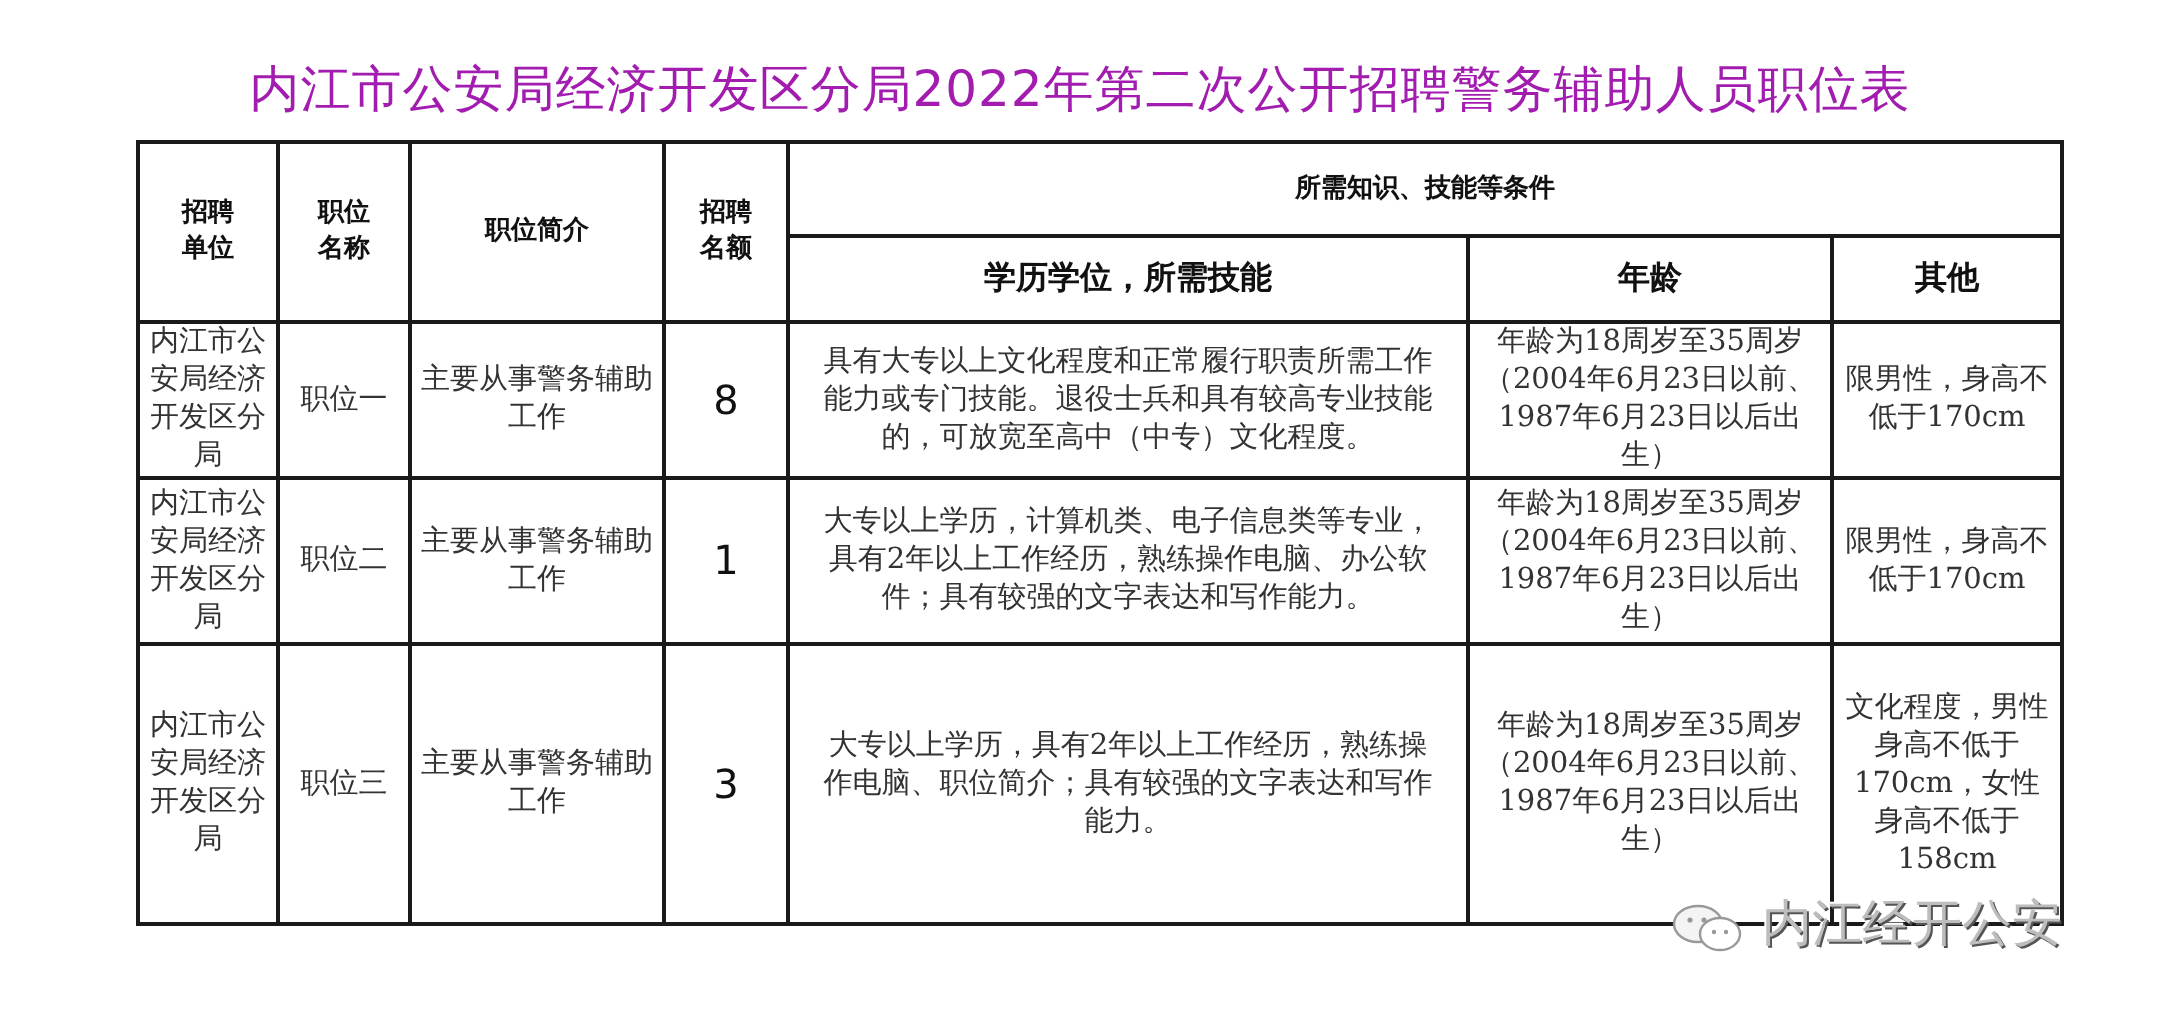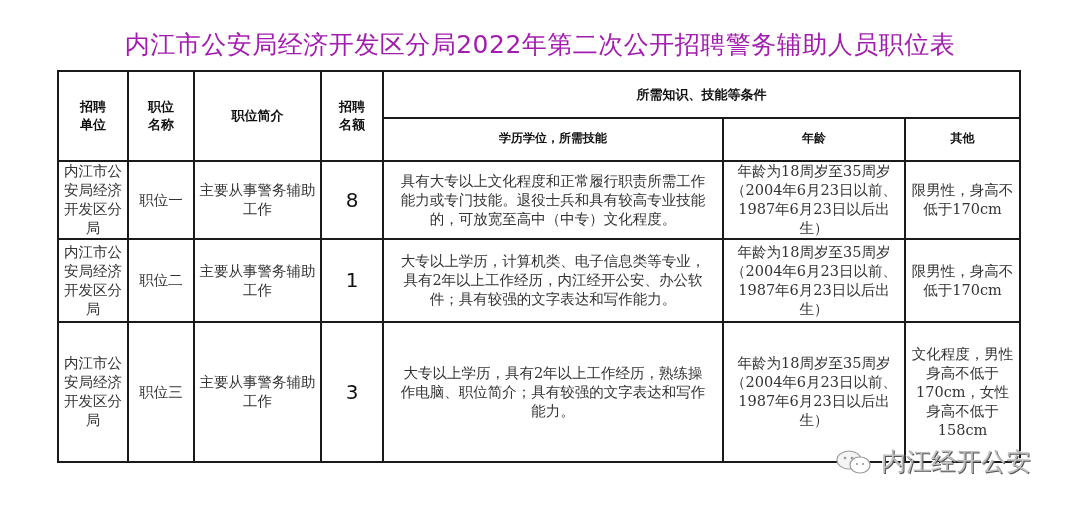--- a/index.html
+++ b/index.html
@@ -1,25 +1,25 @@
 <!DOCTYPE html>
 <html><head>
 <meta charset="utf-8">
 <style>
   html, body { margin:0; padding:0; background:#ffffff; }
   body { width:1080px; height:512px; position:relative; overflow:hidden; font-family:"DejaVu Sans", sans-serif; color:#111; }
   .title { position:absolute; left:0; top:28px; width:1080px; text-align:center; font-size:25px; font-weight:normal; letter-spacing:0.5px; color:#a21caf; }
-  table.jobs { position:absolute; left:57px; top:70px; border-collapse:collapse; table-layout:fixed; }
+  table.jobs { position:absolute; left:68px; top:70px; border-collapse:collapse; table-layout:fixed; }
   table.jobs td { border:2px solid #1a1a1a; text-align:center; vertical-align:middle; padding:0 4px; line-height:19px; font-size:14.5px; color:#333; font-family:"DejaVu Serif", serif; }
   table.jobs td.h { font-family:"DejaVu Sans", sans-serif; font-weight:bold; color:#111; font-size:13px; line-height:18px; }
-  table.jobs td.h2 { font-family:Liberation Mono, monospace; font-weight:bold; color:#111; font-size:12px; }
+  table.jobs td.h2 { font-family:Liberation Sans, sans-serif; font-weight:bold; color:#111; font-size:16px; }
   table.jobs td.num { font-family:"DejaVu Sans", sans-serif; font-size:20px; color:#111; }
   table.jobs td.unit { padding:0 2px; text-align:center;margin-top:32px; }
   table.jobs td.edu { padding:0 16px; }
-  .watermark { position:absolute; left:835px; top:445px; display:flex; align-items:center; gap:6px; color:#bdbdbd; font-size:25px; font-family:"DejaVu Sans", sans-serif; text-shadow: 1px 1px 0 #555, -1px -1px 0 #fff; }
+  .watermark { position:absolute; left:835px; top:445px; display:flex; align-items:flex-end; gap:6px; color:#bdbdbd; font-size:25px; font-family:"DejaVu Sans", sans-serif; text-shadow: 1px 1px 0 #555, -1px -1px 0 #fff; }
   .wm-icon { width:40px; height:28px; position:relative; }
 </style>
 </head>
 <body>
 
 <div class="title">内江市公安局经济开发区分局2022年第二次公开招聘警务辅助人员职位表</div>
 
 <table class="jobs">
   <colgroup>
     <col style="width:70px">
@@ -54,21 +54,21 @@
     <td class="num">8</td>
     <td class="edu">具有大专以上文化程度和正常履行职责所需工作能力或专门技能。退役士兵和具有较高专业技能的，可放宽至高中（中专）文化程度。</td>
     <td>年龄为18周岁至35周岁（2004年6月23日以前、1987年6月23日以后出生）</td>
     <td>限男性，身高不低于170cm</td>
   </tr>
   <tr style="height:83px">
     <td class="unit">内江市公安局经济开发区分局</td>
     <td>职位二</td>
     <td>主要从事警务辅助工作</td>
     <td class="num">1</td>
-    <td class="edu">大专以上学历，计算机类、电子信息类等专业，具有2年以上工作经历，内江经开公安、办公软件；具有较强的文字表达和写作能力。</td>
+    <td class="edu">大专以上学历，计算机类、电子信息类等专业，具有2年以上工作经历，熟练操作电脑、办公软件；具有较强的文字表达和写作能力。</td>
     <td>年龄为18周岁至35周岁（2004年6月23日以前、1987年6月23日以后出生）</td>
     <td>限男性，身高不低于170cm</td>
   </tr>
   <tr style="height:140px">
     <td class="unit">内江市公安局经济开发区分局</td>
     <td>职位三</td>
     <td>主要从事警务辅助工作</td>
     <td class="num">3</td>
     <td class="edu">大专以上学历，具有2年以上工作经历，熟练操作电脑、职位简介；具有较强的文字表达和写作能力。</td>
     <td>年龄为18周岁至35周岁（2004年6月23日以前、1987年6月23日以后出生）</td>

